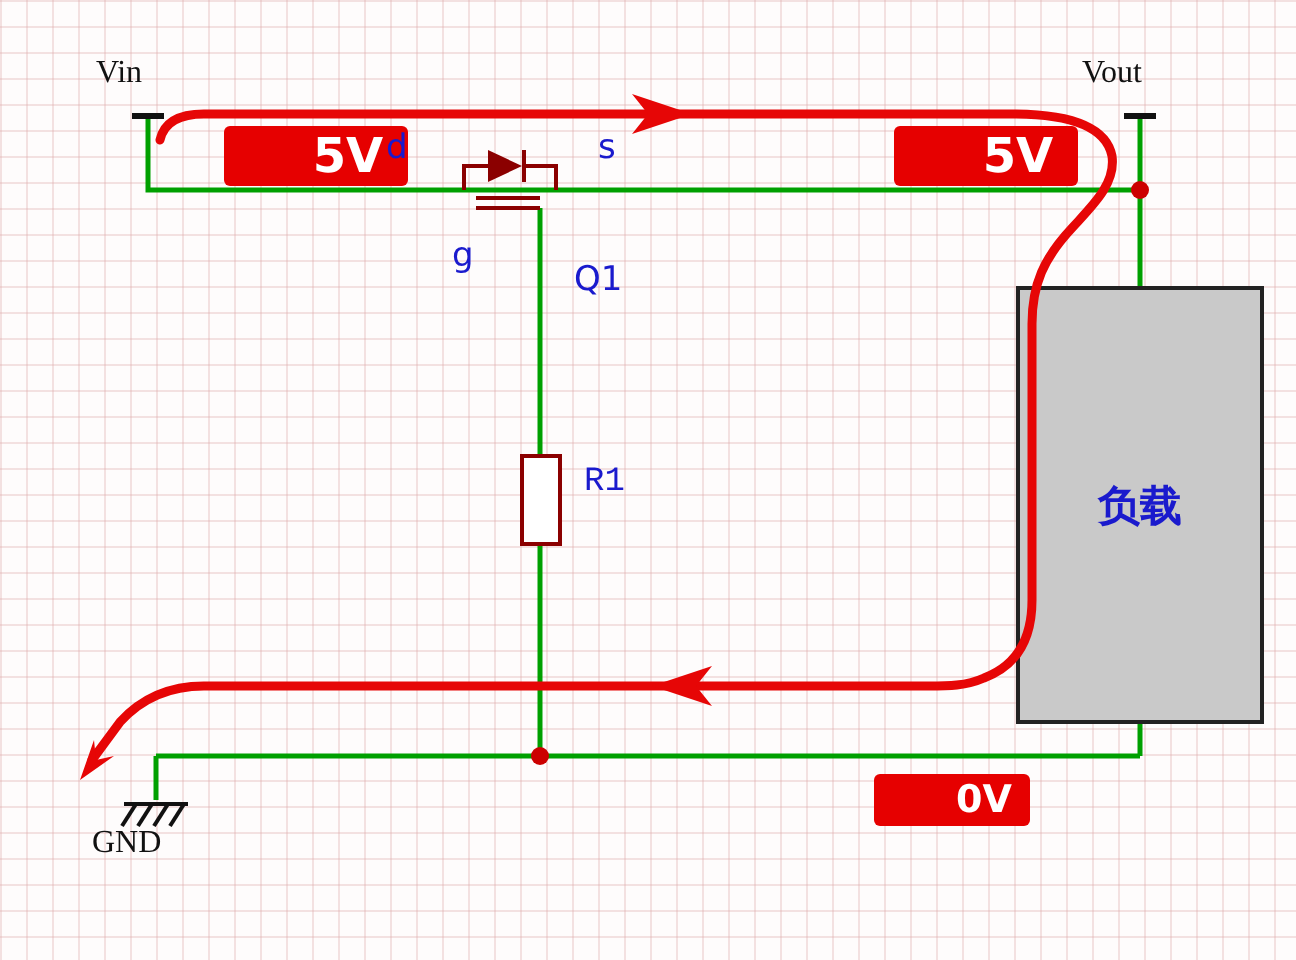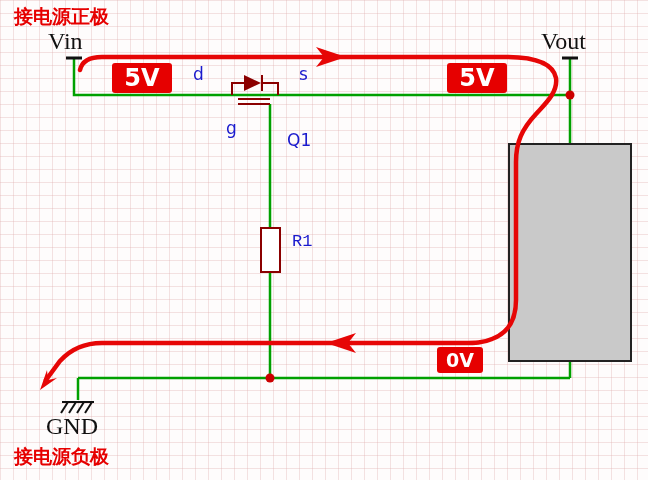--- a/index.html
+++ b/index.html
@@ -19,30 +19,30 @@
   .comp{stroke:var(--component,#8b0000);stroke-width:2;fill:none;}
   .comp-fill{fill:var(--component,#8b0000);stroke:none;}
   .res-rect{fill:#ffffff;stroke:var(--component,#8b0000);stroke-width:2;}
   .load-rect{fill:var(--load-fill,#c9c9c9);stroke:#222222;stroke-width:2;}
   .current{stroke:var(--current,#e60606);stroke-width:4.5;fill:none;stroke-linecap:round;}
   .arrow{fill:var(--current,#e60606);stroke:none;}
   .dot{fill:var(--junction,#cc0000);stroke:none;}
   .tick{stroke:#111;stroke-width:3;}
   .gndsym{stroke:#111;stroke-width:2;fill:none;}
   .lbl{position:absolute;white-space:nowrap;}
-  .term{font-family:"Liberation Serif","DejaVu Serif",serif;font-size:24px;color:#111;}
+  .term{font-family:"Liberation Serif","DejaVu Serif",serif;font-size:16px;color:#111;}
   .note{font-weight:bold;font-size:19px;color:var(--note-red,#e60000);}
   .pin{font-size:17px;color:var(--label-blue,#1a1acd);}
   .badge{
     position:absolute;display:flex;align-items:center;justify-content:center;
     background:var(--badge-bg,#e60000);color:var(--badge-text,#ffffff);
-    font-weight:bold;border-radius:3px;
+    font-weight:bold;border-radius:3px;padding-left:32px;
   }
   .badge-big{width:60px;height:30px;font-size:24px;}
-  .badge-small{width:46px;height:26px;font-size:19px;}
+  .badge-small{width:46px;height:26px;font-size:19px;margin-top:40px;}
   .load-label{
     position:absolute;left:509px;top:144px;width:122px;height:217px;
     display:flex;align-items:center;justify-content:center;
     font-size:21px;font-weight:bold;color:var(--label-blue,#1a1acd);
   }
 </style>
 </head>
 <body>
 
 <div class="canvas">
@@ -86,29 +86,28 @@
          C522,129 516,142 516,162 V300 C516,320 508,333 492,339 C483,343 474,343 464,343
          H102 C84,343 70,350 60,361 L46,380"></path>
     <path class="arrow" d="M316,47 L346,57 L316,67 L324,57 Z"></path>
     <path class="arrow" d="M356,333 L326,343 L356,353 L348,343 Z"></path>
     <path class="arrow" d="M40,390 L57,378 L48,380 L47,370 Z"></path>
 
     <circle class="dot" cx="570" cy="95" r="4.5"></circle>
     <circle class="dot" cx="270" cy="378" r="4.5"></circle>
   </svg>
 
-  <div class="lbl note" style="left:14px;top:4px;">接电源正极</div>
   <div class="lbl term" style="left:48px;top:28px;">Vin</div>
   <div class="lbl term" style="left:541px;top:28px;text-align:right;">Vout</div>
   <div class="lbl term" style="left:46px;top:413px;">GND</div>
-  <div class="lbl note" style="left:14px;top:444px;">接电源负极</div>
 
   <div class="badge badge-big" style="left:112px;top:63px;">5V</div>
   <div class="badge badge-big" style="left:447px;top:63px;">5V</div>
   <div class="badge badge-small" style="left:437px;top:347px;">0V</div>
 
   <div class="lbl pin" style="left:193px;top:64px;">d</div>
   <div class="lbl pin" style="left:299px;top:64px;">s</div>
   <div class="lbl pin" style="left:226px;top:118px;">g</div>
   <div class="lbl pin" style="left:287px;top:118px;margin-top:12px;">Q1</div>
   <div class="lbl pin" style="left:292px;top:232px;font-family:Liberation Mono, monospace;">R1</div>
 
+  <div class="load-label">负载</div>
 </div>
 
 </body></html>

